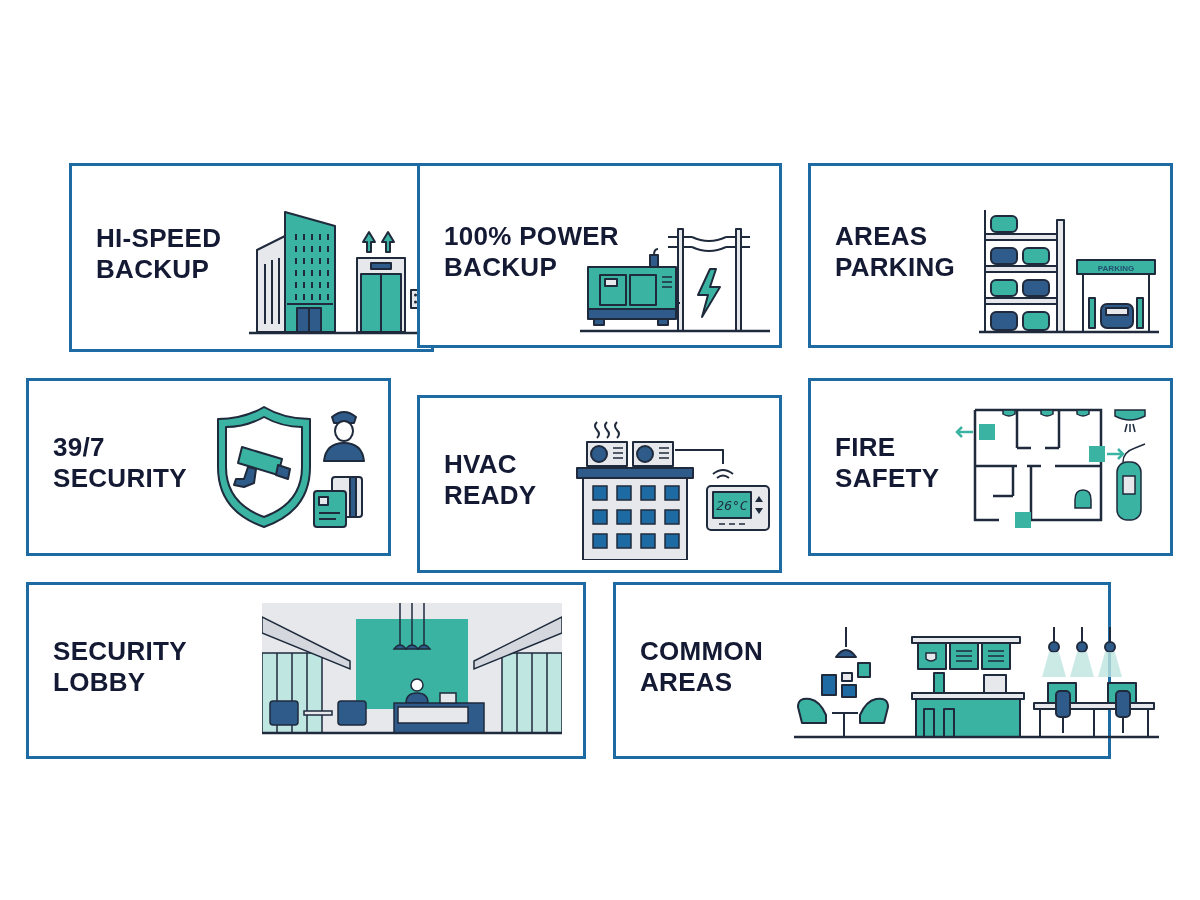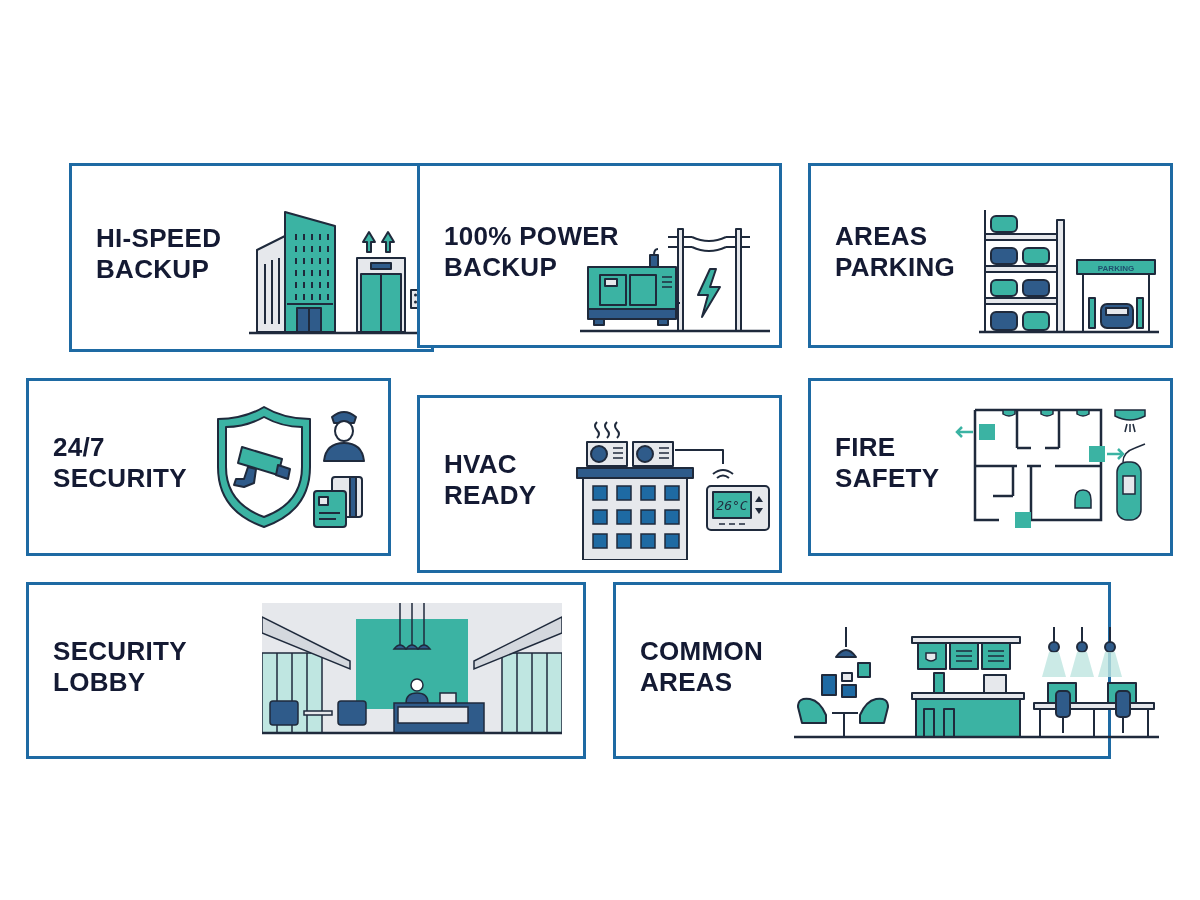--- a/index.html
+++ b/index.html
@@ -144,21 +144,21 @@
         <rect x="122" y="96" width="32" height="24" rx="6" fill="#2f5b8a"></rect>
         <rect x="127" y="100" width="22" height="7" fill="#e6e8ec"></rect>
         <line x1="0" y1="124" x2="180" y2="124" stroke-width="2.5"></line>
       </g>
       <text x="137" y="62.5" text-anchor="middle" font-size="8" font-weight="700" fill="#1f4e6e" font-family="Liberation Sans, sans-serif">PARKING</text>
     </svg>
   </div>
 </div>
 
 <div class="card" style="left:26px;top:378px;width:365px;height:178px;">
-  <div class="label"><span>24/7</span><br><span>SECURITY</span></div>
+  <div class="label"><span>39/7</span><br><span>SECURITY</span></div>
   <div class="art" style="left:185px;top:22px;width:165px;height:135px;">
     <svg viewBox="0 0 165 135">
       <g stroke="#1f2a3c" stroke-width="2" stroke-linejoin="round">
         <path d="M50,4 Q70,16 96,16 L96,64 Q96,108 50,124 Q4,108 4,64 L4,16 Q30,16 50,4 Z" fill="#3bb3a3"></path>
         <path d="M50,14 Q68,24 88,24 L88,64 Q88,100 50,114 Q12,100 12,64 L12,24 Q32,24 50,14 Z" fill="#ffffff"></path>
         <polygon points="28,44 68,56 64,72 24,60" fill="#3bb3a3"></polygon>
         <polygon points="64,62 76,66 74,76 62,72" fill="#2f5b8a"></polygon>
         <polygon points="34,64 42,66 40,80 30,84 20,82 22,76 30,76" fill="#2f5b8a"></polygon>
         <path d="M118,14 Q130,4 142,14 L140,20 L120,20 Z" fill="#2f5b8a"></path>
         <ellipse cx="130" cy="28" rx="9" ry="10" fill="#ffffff"></ellipse>

